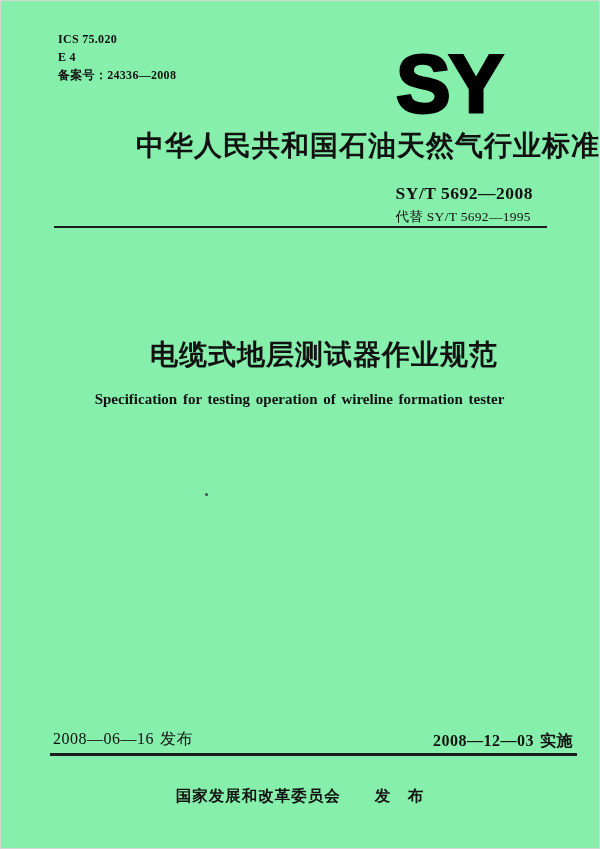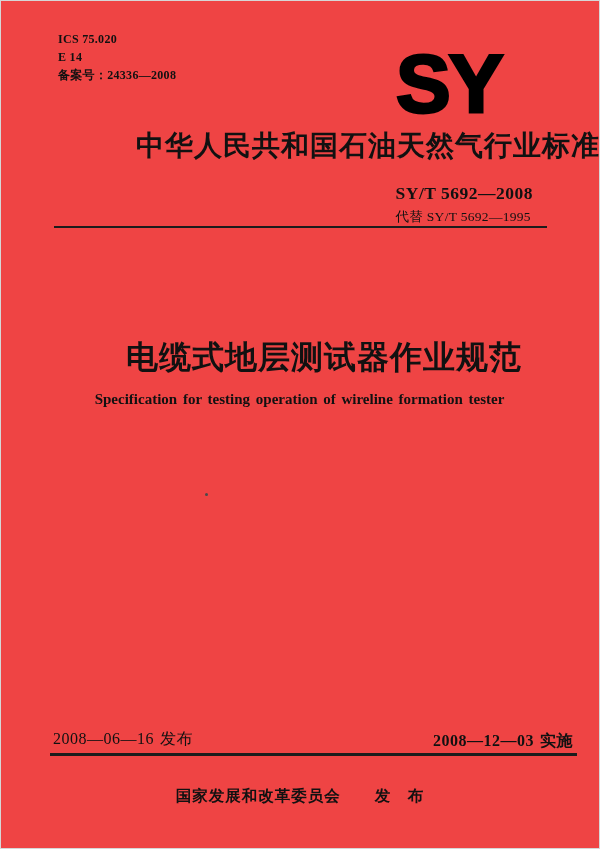--- a/index.html
+++ b/index.html
@@ -1,19 +1,19 @@
 <!DOCTYPE html>
 <html><head>
 <meta charset="utf-8">
 <style>
   html,body{margin:0;padding:0;background:#ffffff;}
   .page{
     position:relative;
     width:600px;height:849px;
-    background:#ef4444;
+    background:#86efac;
     box-shadow:inset 0 0 0 1px #d6d6d6;
     overflow:hidden;
     color:#111;
     font-family:"Liberation Serif","DejaVu Serif",serif;
   }
   
   .meta{
     position:absolute;left:58px;top:30px;
     font-size:12px;font-weight:bold;line-height:18px;
     letter-spacing:.3px;
@@ -45,21 +45,21 @@
     background:#1c1c1c;
   }
   .rule-bottom{
     position:absolute;left:50px;right:23px;top:753px;height:3px;
     background:#1c1c1c;
   }
   
   .title-cn{
     position:absolute;left:0;right:0;top:336px;
     text-align:center;
-    font-size:32px;font-weight:bold;letter-spacing:1px;
+    font-size:28px;font-weight:bold;letter-spacing:1px;
     white-space:nowrap;
     margin-left:48px;
   }
   .title-en{
     position:absolute;left:0;right:1px;top:391px;
     text-align:center;
     font-size:15px;font-weight:bold;word-spacing:2px;
     white-space:nowrap;
   }
   
@@ -88,21 +88,21 @@
     white-space:nowrap;
   }
 </style>
 </head>
 <body>
 
 <div class="page">
 
   <div class="meta">
     <div>ICS 75.020</div>
-    <div>E 14</div>
+    <div>E 4</div>
     <div>备案号：24336—2008</div>
   </div>
 
   <div class="logo">SY</div>
 
   <div class="band-title">中华人民共和国石油天然气行业标准</div>
 
   <div class="std-block">
     <div class="std-no">SY/T 5692—2008</div>
     <div class="replaces">代替 SY/T 5692—1995</div>

